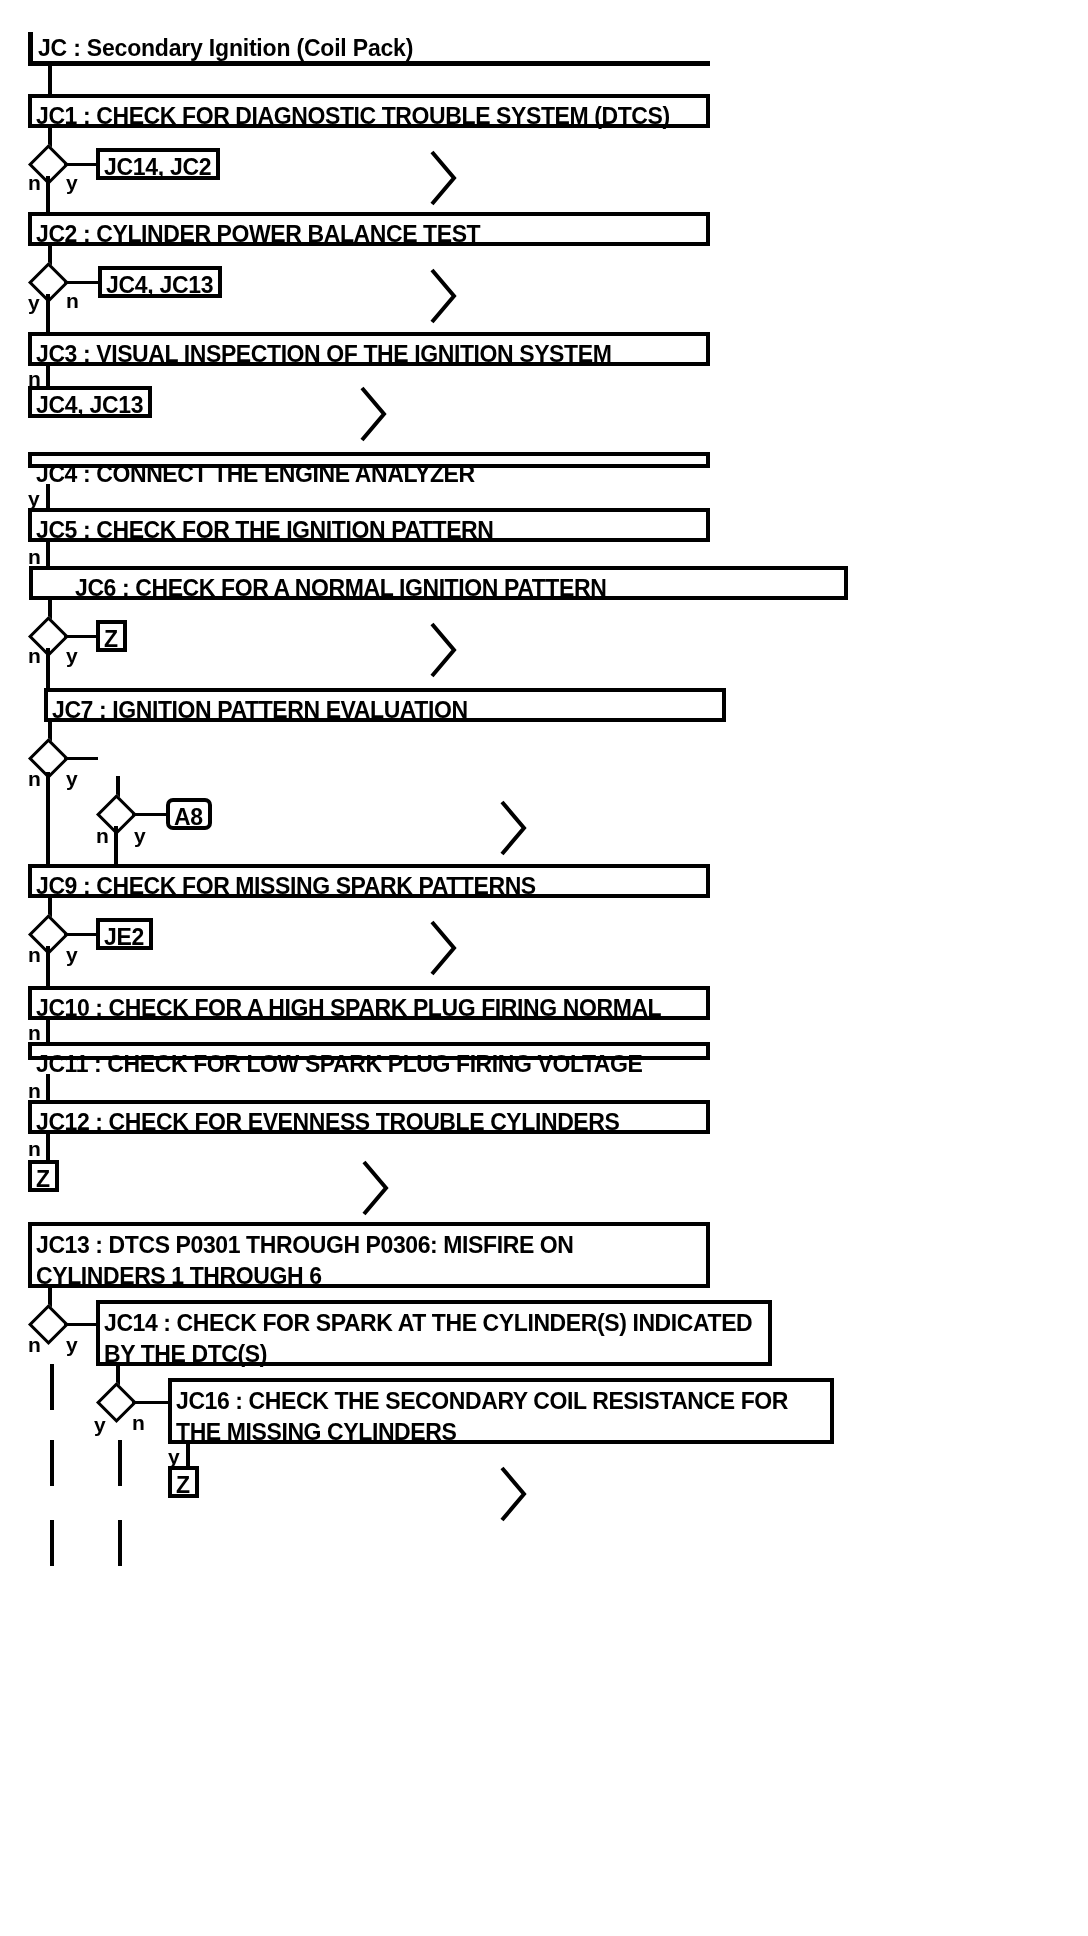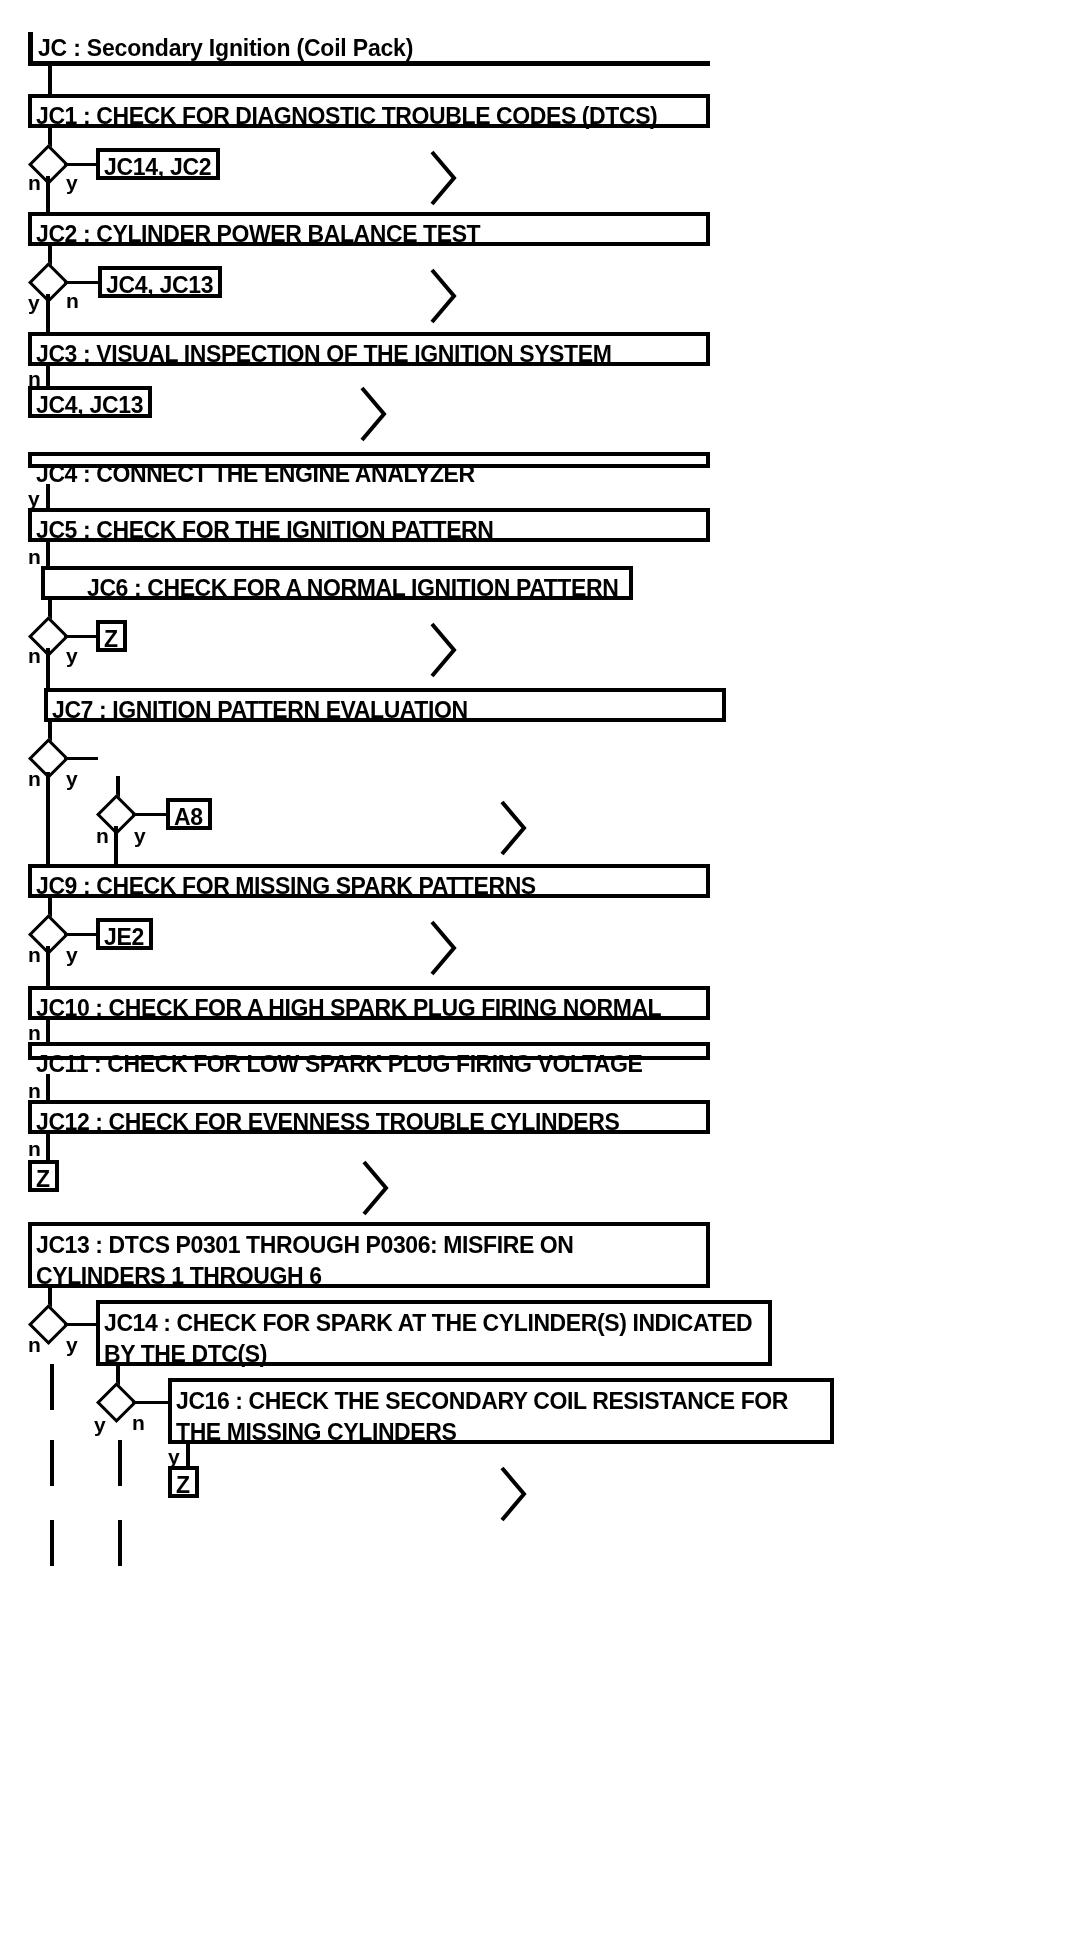--- a/index.html
+++ b/index.html
@@ -103,21 +103,21 @@
 </style>
 </head>
 <body>
 
 <div id="chart-root">
 
   <div class="title-node" style="left:28px; top:32px; width:682px; height:34px;">JC : Secondary Ignition (Coil Pack)</div>
 
   <div class="vline" style="left:48px; top:64px; height:30px;"></div>
 
-  <div class="node" style="left:28px; top:94px; width:682px; height:34px;">JC1 : CHECK FOR DIAGNOSTIC TROUBLE CODES (DTCS)</div>
+  <div class="node" style="left:28px; top:94px; width:682px; height:34px;">JC1 : CHECK FOR DIAGNOSTIC TROUBLE SYSTEM (DTCS)</div>
 
   <div class="vline" style="left:48px; top:126px; height:30px;"></div>
 
   <div class="diamond" style="left:34px; top:150px; width:29px; height:29px;"></div>
   <div class="hline" style="left:64px; top:163px; width:32px;"></div>
   <div class="ref-node" style="left:96px; top:148px; height:32px;text-align:right;">JC14, JC2</div>
   <div class="branch-label" style="left:28px; top:172px;">n</div>
   <div class="branch-label" style="left:66px; top:172px;">y</div>
   <div class="chevron" style="left:428px; top:148px;">
     <svg width="30" height="60" viewBox="0 0 30 60">
@@ -156,21 +156,21 @@
   </div>
 
   <div class="node" style="left:28px; top:452px; width:682px; height:16px;">JC4 : CONNECT THE ENGINE ANALYZER</div>
   <div class="branch-label" style="left:28px; top:488px;">y</div>
   <div class="vline" style="left:46px; top:484px; height:26px;"></div>
 
   <div class="node" style="left:28px; top:508px; width:682px; height:34px;">JC5 : CHECK FOR THE IGNITION PATTERN</div>
   <div class="branch-label" style="left:28px; top:546px;">n</div>
   <div class="vline" style="left:46px; top:540px; height:28px;"></div>
 
-  <div class="node" style="left:41px; top:566px; width:592px; height:34px;padding-left:42px;">JC6 : CHECK FOR A NORMAL IGNITION PATTERN</div>
+  <div class="node" style="left:29px; top:566px; width:819px; height:34px;padding-left:42px;">JC6 : CHECK FOR A NORMAL IGNITION PATTERN</div>
 
   <div class="vline" style="left:48px; top:598px; height:30px;"></div>
 
   <div class="diamond" style="left:34px; top:622px; width:29px; height:29px;"></div>
   <div class="hline" style="left:64px; top:635px; width:32px;"></div>
   <div class="ref-node" style="left:96px; top:620px; height:32px;">Z</div>
   <div class="branch-label" style="left:28px; top:645px;">n</div>
   <div class="branch-label" style="left:66px; top:645px;">y</div>
   <div class="chevron" style="left:428px; top:620px;">
     <svg width="30" height="60" viewBox="0 0 30 60">
@@ -186,21 +186,21 @@
 
   <div class="diamond" style="left:34px; top:744px; width:29px; height:29px;"></div>
   <div class="hline" style="left:64px; top:757px; width:34px;"></div>
   <div class="branch-label" style="left:28px; top:768px;">n</div>
   <div class="branch-label" style="left:66px; top:768px;">y</div>
 
 
   <div class="vline" style="left:116px; top:776px; height:28px;"></div>
   <div class="diamond" style="left:102px; top:800px; width:29px; height:29px;"></div>
   <div class="hline" style="left:132px; top:813px; width:34px;"></div>
-  <div class="ref-node" style="left:166px; top:798px; height:32px;">A8</div>
+  <div class="ref-node" style="left:166px; top:798px; height:32px;border-radius:7px;">A8</div>
   <div class="branch-label" style="left:96px; top:825px;">n</div>
   <div class="branch-label" style="left:134px; top:825px;">y</div>
   <div class="chevron" style="left:498px; top:798px;">
     <svg width="30" height="60" viewBox="0 0 30 60">
         <polyline points="4,4 26,30 4,56" fill="none" stroke="#000" stroke-width="4"></polyline>
       </svg>
   </div>
 
   <div class="vline" style="left:46px; top:772px; height:94px;"></div>
 

